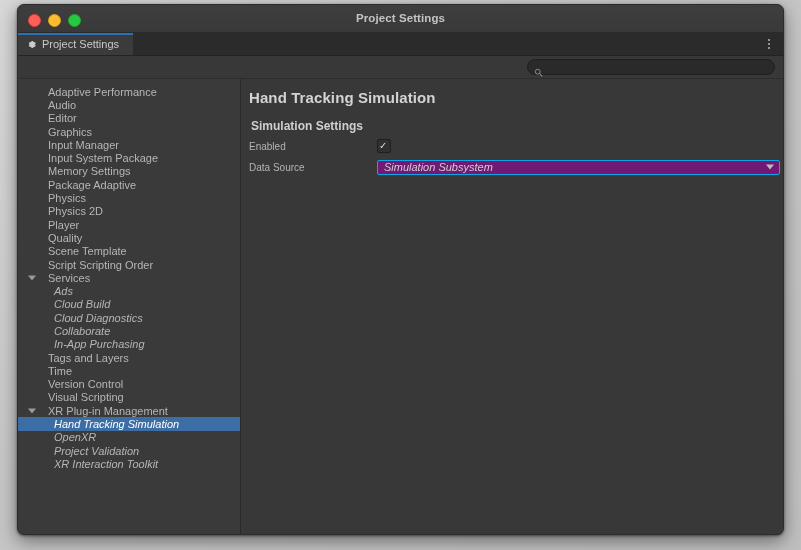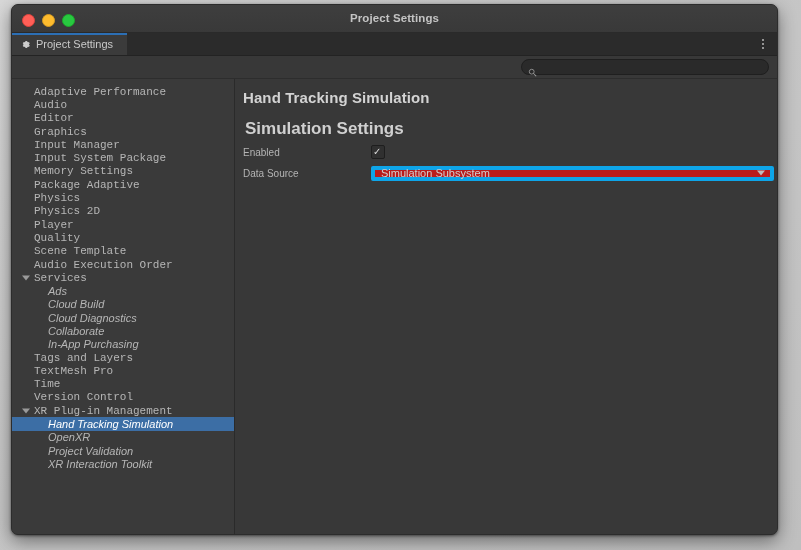--- a/index.html
+++ b/index.html
@@ -15,21 +15,21 @@
   #desktop {
     position: relative;
     width: 801px;
     height: 550px;
     background: linear-gradient(145deg, #d8d8d8 0%, #c6c6c6 45%, #bfbfbf 100%);
   }
 
   
   #window {
     position: absolute;
-    left: 11px;
+    left: 17px;
     top: 4px;
     width: 767px;
     height: 531px;
     border-radius: 7px;
     background: #383838;
     box-shadow: 0 6px 18px rgba(0,0,0,0.45), 0 1px 3px rgba(0,0,0,0.5);
     overflow: hidden;
     border: 1px solid #2c2c2c;
     box-sizing: border-box;
   }
@@ -178,21 +178,21 @@
   .tree-row {
     position: relative;
     height: 13.3px;
     display: flex;
     align-items: center;
     font-size: 11px;
     color: #b6b6b6;
     white-space: nowrap;
     cursor: default;
   }
-  .tree-row.level0 { padding-left: 22px; font-family: Liberation Mono, monospace; }
+  .tree-row.level0 { padding-left: 30px; }
   .tree-row.level1 { padding-left: 36px; font-style: italic; }
   .tree-row.selected {
     background: #3a6severalfff;
   }
   .tree-row.selected {
     background: #3c6ea5;
     color: #ffffff;
   }
   .tree-row .twisty {
     position: absolute;
@@ -212,21 +212,21 @@
     overflow: hidden;
   }
   #page-title {
     font-size: 15px;
     font-weight: bold;
     color: #d3d3d3;
     padding: 10px 0 0 8px;
     letter-spacing: 0.1px;
   }
   #section-header {
-    font-size: 17px;
+    font-size: 12px;
     font-weight: bold;
     color: #d0d0d0;
     padding: 13px 0 0 10px;
   }
   .prop-row {
     display: flex;
     align-items: center;
     height: 16px;
     margin-top: 5px;
     padding-left: 8px;
@@ -251,27 +251,28 @@
     left: 1px;
     top: 0px;
     font-size: 10px;
     line-height: 11px;
     color: #d8d8d8;
   }
   .dropdown {
     position: relative;
     height: 15px;
     width: 403px;
-    background: #b91c1c;
-    border: 4px solid #0ea5e9;
+    background: #701a75;
+    border: 1px solid #0ea5e9;
     border-radius: 2px;
     display: flex;
     align-items: center;
     box-sizing: border-box;
     padding: 0 6px;
+    font-style: italic;
   }
   .dropdown .value {
     font-size: 11px;
     color: #cfcfcf;
   }
   .dropdown .arrow {
     position: absolute;
     right: 5px;
     top: 50%;
     transform: translateY(-50%);
@@ -361,21 +362,21 @@
             <div class="tree-row level0">
               <span>Player</span>
             </div>
             <div class="tree-row level0">
               <span>Quality</span>
             </div>
             <div class="tree-row level0">
               <span>Scene Template</span>
             </div>
             <div class="tree-row level0">
-              <span>Audio Execution Order</span>
+              <span>Script Scripting Order</span>
             </div>
             <div class="tree-row level0">
               <span class="twisty"></span>
               <span>Services</span>
             </div>
             <div class="tree-row level1">
               <span>Ads</span>
             </div>
             <div class="tree-row level1">
               <span>Cloud Build</span>
@@ -386,27 +387,27 @@
             <div class="tree-row level1">
               <span>Collaborate</span>
             </div>
             <div class="tree-row level1">
               <span>In-App Purchasing</span>
             </div>
             <div class="tree-row level0">
               <span>Tags and Layers</span>
             </div>
             <div class="tree-row level0">
-              <span>TextMesh Pro</span>
-            </div>
-            <div class="tree-row level0">
               <span>Time</span>
             </div>
             <div class="tree-row level0">
               <span>Version Control</span>
+            </div>
+            <div class="tree-row level0">
+              <span>Visual Scripting</span>
             </div>
             <div class="tree-row level0">
               <span class="twisty"></span>
               <span>XR Plug-in Management</span>
             </div>
             <div class="tree-row level1 selected">
               <span>Hand Tracking Simulation</span>
             </div>
             <div class="tree-row level1">
               <span>OpenXR</span>

